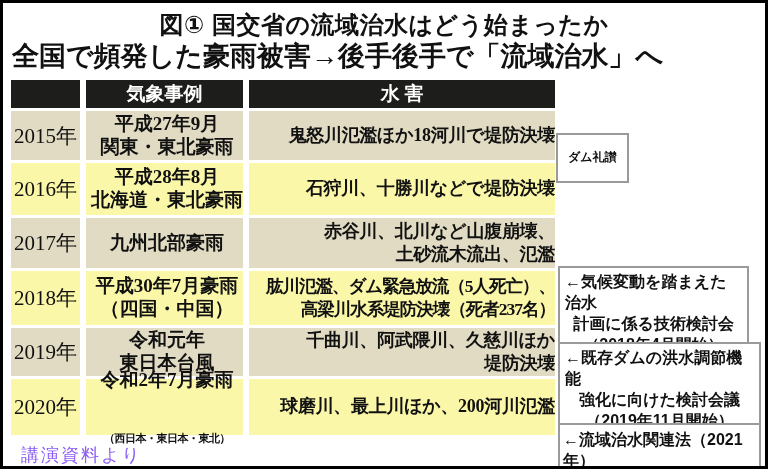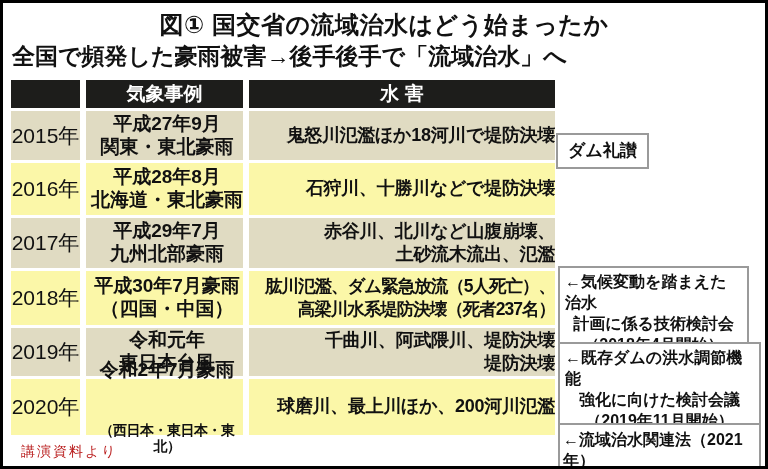--- a/index.html
+++ b/index.html
@@ -14,63 +14,64 @@
     overflow:hidden;
   }
   .title {
     position:absolute; top:7px; left:0; width:100%;
     text-align:center;
     font-size:24px; font-weight:bold; line-height:30px;
     letter-spacing:0.5px;
   }
   .subtitle {
     position:absolute; top:39px; left:9px;
-    font-size:23px; font-weight:bold; line-height:28px;
+    font-size:27px; font-weight:bold; line-height:28px;
   }
   .flood-table {
     position:absolute; left:8px; top:77px; width:544px;
     display:grid;
     grid-template-columns:69px 157px 1fr;
     grid-template-rows:28px 49px 52px 50px 54px 48px 56px;
     column-gap:6px; row-gap:3px;
     background:#ffffff;
+    font-family:Liberation Serif, serif;
   }
   .th {
     background:#1d1d1b; color:#ffffff;
     display:flex; align-items:center; justify-content:center;
     font-size:19px; font-weight:bold;
   }
   .cell {
     display:flex; flex-direction:column; justify-content:center;
   }
   .row-a { background:#e0dbc2; }
   .row-b { background:#fbf7a8; }
   .year-cell { align-items:center; font-size:21px; font-weight:normal; }
   .event-cell { padding-left:5px; font-size:19px; font-weight:bold; line-height:1.2;text-align:center; }
   .damage-cell { padding-left:8px; font-size:18px; font-weight:bold; line-height:1.3; letter-spacing:-0.3px;align-items:flex-end; }
-  .small-line { font-size:14px; letter-spacing:-0.5px;margin-top:40px; }
+  .small-line { font-size:11px; letter-spacing:-0.5px;margin-top:40px; }
   .tight { font-size:17.5px; letter-spacing:-1px; }
   .ann-box {
     position:absolute;
     background:#ffffff;
     border:2px solid #9a9a9a;
     font-weight:bold; font-size:16px; line-height:1.32;
     color:#111111;
     padding:3px 5px;
   }
-  .ann-dam { left:553px; top:130px; padding:5px 10px; font-size:17px; }
+  .ann-dam { left:553px; top:130px; padding:15px 10px; font-size:12px; }
   .ann-1 { left:555px; top:263px; width:191px; }
   .ann-2 { left:555px; top:339px; width:203px; }
   .ann-3 { left:555px; top:420px; width:203px; padding:4px 3px; }
   .arrow-line { text-align:left; }
   .cont-line { text-align:center; }
   .source-note {
     position:absolute; left:18px; top:440px;
     font-family:"Liberation Serif","DejaVu Serif",serif;
-    font-size:14px; letter-spacing:2px; color:#b91c1c;
+    font-size:18px; letter-spacing:2px; color:#8b5cf6;
   }
 </style>
 </head>
 <body>
 
 <div class="frame">
 
   <div class="title">図① 国交省の流域治水はどう始まったか</div>
   <div class="subtitle">全国で頻発した豪雨被害→後手後手で「流域治水」へ</div>
 
@@ -93,21 +94,20 @@
     <div class="cell event-cell row-b">
       <span>平成28年8月</span>
       <span>北海道・東北豪雨</span>
     </div>
     <div class="cell damage-cell row-b">
       <span>石狩川、十勝川などで堤防決壊</span>
     </div>
 
     <div class="cell year-cell row-a">2017年</div>
     <div class="cell event-cell row-a">
-      <span>平成29年7月</span>
       <span>九州北部豪雨</span>
     </div>
     <div class="cell damage-cell row-a">
       <span>赤谷川、北川など山腹崩壊、</span>
       <span>土砂流木流出、氾濫</span>
     </div>
 
     <div class="cell year-cell row-b">2018年</div>
     <div class="cell event-cell row-b">
       <span>平成30年7月豪雨</span>
@@ -117,21 +117,21 @@
       <span>肱川氾濫、ダム緊急放流（5人死亡）、</span>
       <span>高梁川水系堤防決壊（死者237名）</span>
     </div>
 
     <div class="cell year-cell row-a">2019年</div>
     <div class="cell event-cell row-a">
       <span>令和元年</span>
       <span>東日本台風</span>
     </div>
     <div class="cell damage-cell row-a">
-      <span>千曲川、阿武隈川、堤防決壊</span>
+      <span>千曲川、阿武隈川、久慈川ほか</span>
       <span>堤防決壊</span>
     </div>
 
     <div class="cell year-cell row-b">2020年</div>
     <div class="cell event-cell row-b">
       <span>令和2年7月豪雨</span>
       <span class="small-line">（西日本・東日本・東北）</span>
     </div>
     <div class="cell damage-cell row-b">
       <span>球磨川、最上川ほか、200河川氾濫</span>

